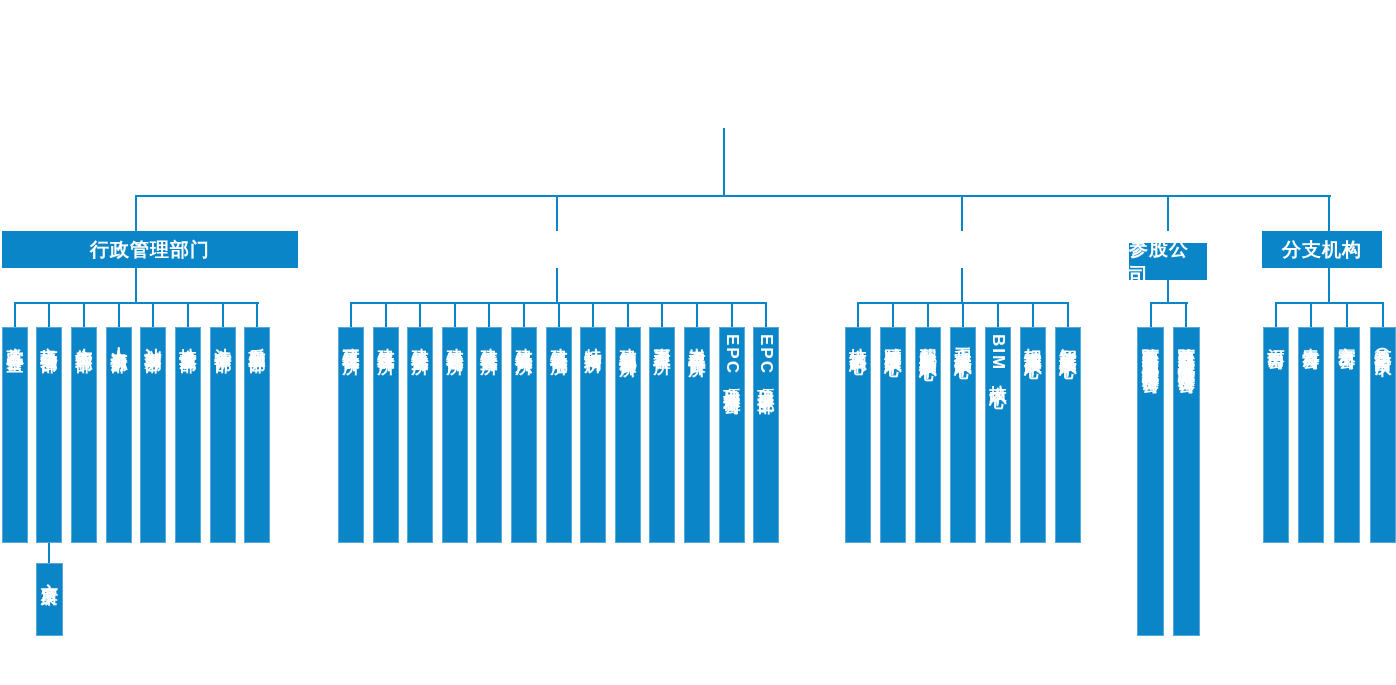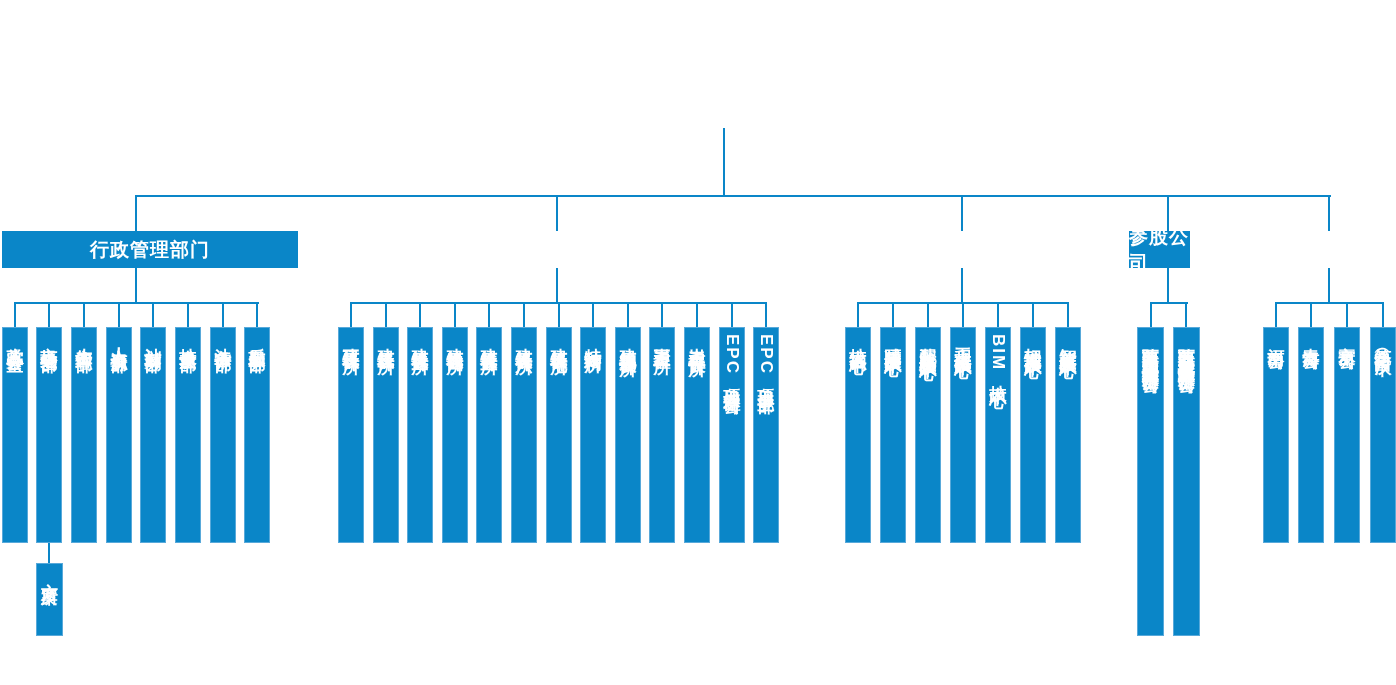--- a/index.html
+++ b/index.html
@@ -158,34 +158,37 @@
     </div>
     <div class="line" style="left: 1032px; top: 303px; width: 2px; height: 24px;"></div>
     <div class="box col-box" style="left: 1020px; top: 327px; width: 26px; height: 216px;">
       <span class="col-label">韧性城市技术中心</span>
     </div>
     <div class="line" style="left: 1067px; top: 303px; width: 2px; height: 24px;"></div>
     <div class="box col-box" style="left: 1055px; top: 327px; width: 26px; height: 216px;">
       <span class="col-label">智能建筑技术中心</span>
     </div>
     <div class="line" style="left: 1167px; top: 196px; width: 2px; height: 35px;"></div>
-    <div class="box lvl2-box" style="left: 1129px; top: 231px; width: 61px; height: 37px;">
+    <div class="box lvl2-box" style="left: 1129px; top: 243px; width: 78px; height: 37px;">
       <span>参股公司</span>
     </div>
     <div class="line" style="left: 1167px; top: 268px; width: 2px; height: 35px;"></div>
     <div class="line" style="left: 1150px; top: 302px; width: 38px; height: 2px;"></div>
     <div class="line" style="left: 1150px; top: 303px; width: 2px; height: 24px;"></div>
     <div class="box col-box" style="left: 1137px; top: 327px; width: 27px; height: 309px;">
       <span class="col-label">陕西西部建筑工程检测有限责任公司</span>
     </div>
     <div class="line" style="left: 1185px; top: 303px; width: 2px; height: 24px;"></div>
     <div class="box col-box" style="left: 1173px; top: 327px; width: 27px; height: 309px;">
       <span class="col-label">陕西西部建筑抗震技术有限责任公司</span>
     </div>
     <div class="line" style="left: 1328px; top: 196px; width: 2px; height: 35px;"></div>
+    <div class="box lvl2-box" style="left: 1262px; top: 231px; width: 120px; height: 37px;">
+      <span>分支机构</span>
+    </div>
     <div class="line" style="left: 1328px; top: 268px; width: 2px; height: 35px;"></div>
     <div class="line" style="left: 1275px; top: 302px; width: 109px; height: 2px;"></div>
     <div class="line" style="left: 1275px; top: 303px; width: 2px; height: 24px;"></div>
     <div class="box col-box" style="left: 1263px; top: 327px; width: 26px; height: 216px;">
       <span class="col-label">河南公司</span>
     </div>
     <div class="line" style="left: 1310px; top: 303px; width: 2px; height: 24px;"></div>
     <div class="box col-box" style="left: 1298px; top: 327px; width: 26px; height: 216px;">
       <span class="col-label">青海公司</span>
     </div>

